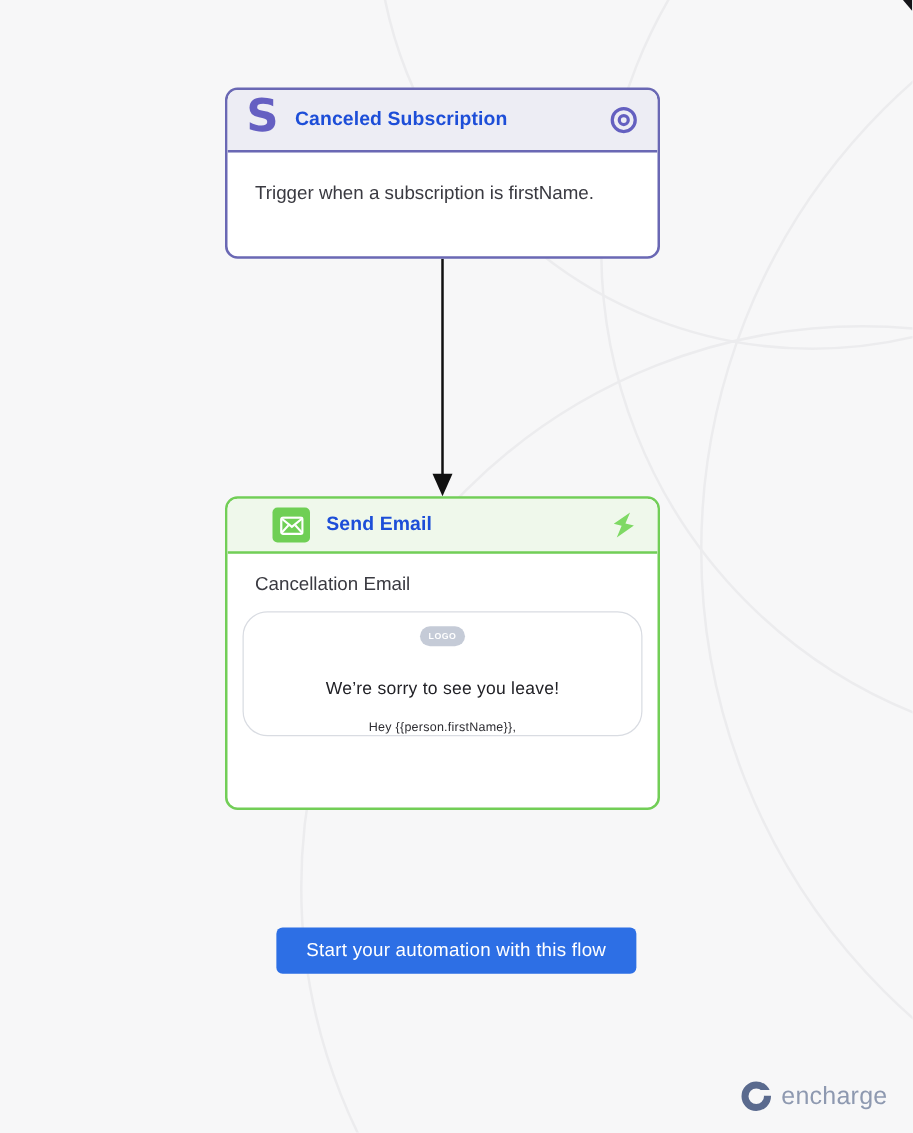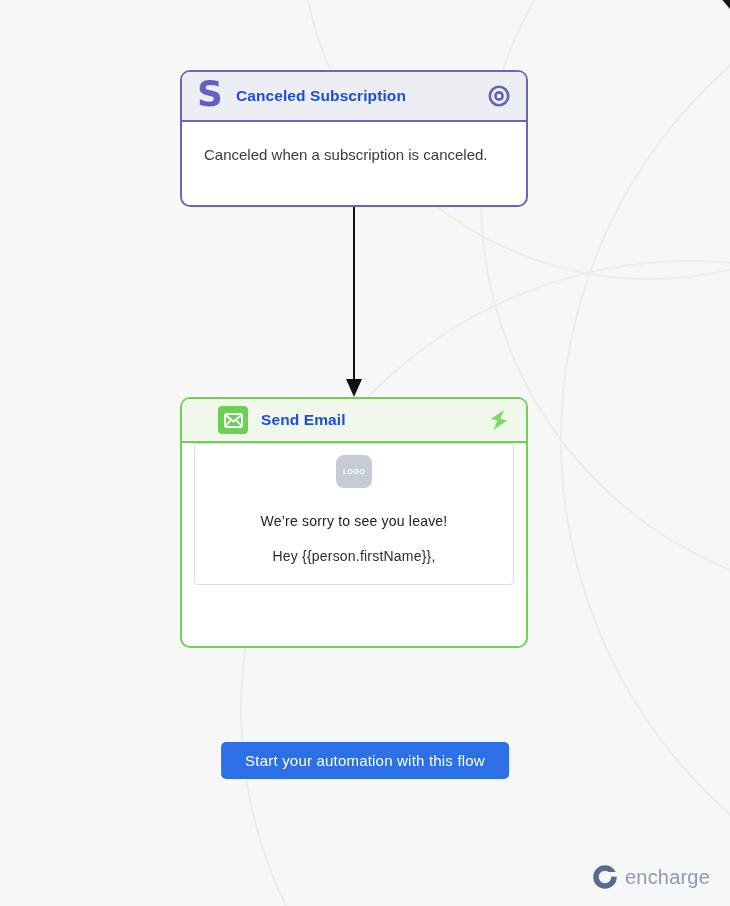--- a/index.html
+++ b/index.html
@@ -86,23 +86,23 @@
   }
   .email-name {
     font-size:15px;
     color:#3a3a41;
     margin:16px 0 13px 22px;
   }
 
   
   .email-preview {
     margin:0 12px;
-    height:142px;
+    height:100px;
     border:1px solid #d9dce2;
-    border-radius:4px;
+    border-radius:20px;
     background:#fff;
     display:flex;
     flex-direction:column;
     align-items:center;
     padding-top:11px;
   }
   .logo-box {
     width:36px; height:33px;
     border-radius:8px;
     background:#c5cbd7;
@@ -114,21 +114,21 @@
   }
   .email-heading {
     margin-top:25px;
     font-size:14px;
     font-weight:500;
     color:#212126;
     letter-spacing:.2px;
   }
   .email-line {
     margin-top:19px;
-    font-size:14px;
+    font-size:10px;
     color:#2e2e33;
     letter-spacing:.2px;
   }
 
   
   .connector {
     position:absolute;
     left:345px;
     top:207px;
     width:18px;
@@ -181,21 +181,21 @@
 
 <div class="node node-trigger" style="border-color: rgb(106, 104, 180);">
   <div class="node-header" style="background-color: rgb(237, 237, 244); border-bottom-color: rgb(106, 104, 180);">
     <span class="stripe-s">S</span>
     <span class="node-title">Canceled Subscription</span>
     <svg width="24" height="24" viewBox="0 0 24 24">
       <circle cx="12" cy="12" r="9.2" fill="none" stroke="#6460c0" stroke-width="2.6"></circle>
       <circle cx="12" cy="12" r="3.6" fill="none" stroke="#6460c0" stroke-width="2.6"></circle>
     </svg>
   </div>
-  <div class="node-body-text">Canceled when a subscription is canceled.</div>
+  <div class="node-body-text">Trigger when a subscription is firstName.</div>
 </div>
 
 <svg class="connector" viewBox="0 0 18 190">
   <line x1="9" y1="0" x2="9" y2="176" stroke="#111111" stroke-width="2"></line>
   <polygon points="1,172 17,172 9,190" fill="#111111"></polygon>
 </svg>
 
 <div class="node node-action" style="border-color: rgb(114, 206, 87);">
   <div class="node-header" style="background-color: rgb(239, 248, 235); border-bottom-color: rgb(114, 206, 87); padding-left: 36px;">
     <span class="envelope-tile" style="background-color: rgb(111, 207, 85);">
@@ -203,20 +203,21 @@
         <rect x="1" y="1" width="17" height="13" rx="1.5" fill="none" stroke="#ffffff" stroke-width="1.8"></rect>
         <path d="M1.5 2 L9.5 8.5 L17.5 2" fill="none" stroke="#ffffff" stroke-width="1.8"></path>
         <path d="M1.5 13 L6.8 7.2 M17.5 13 L12.2 7.2" fill="none" stroke="#ffffff" stroke-width="1.6"></path>
       </svg>
     </span>
     <span class="node-title">Send Email</span>
     <svg width="24" height="26" viewBox="0 0 24 26">
       <path d="M14.5 2 L4 14 L10.5 14 L9 24 L20 11.5 L13 11.5 Z" fill="#7ed964" transform="rotate(14 12 13)"></path>
     </svg>
   </div>
+  <div class="email-name">Cancellation Email</div>
   <div class="email-preview">
     <div class="logo-box">LOGO</div>
     <div class="email-heading">We’re sorry to see you leave!</div>
     <div class="email-line">Hey {{person.firstName}},</div>
   </div>
 </div>
 
 <button class="cta-button" style="background-color: rgb(45, 111, 229);">Start your automation with this flow</button>
 
 <div class="brand">

